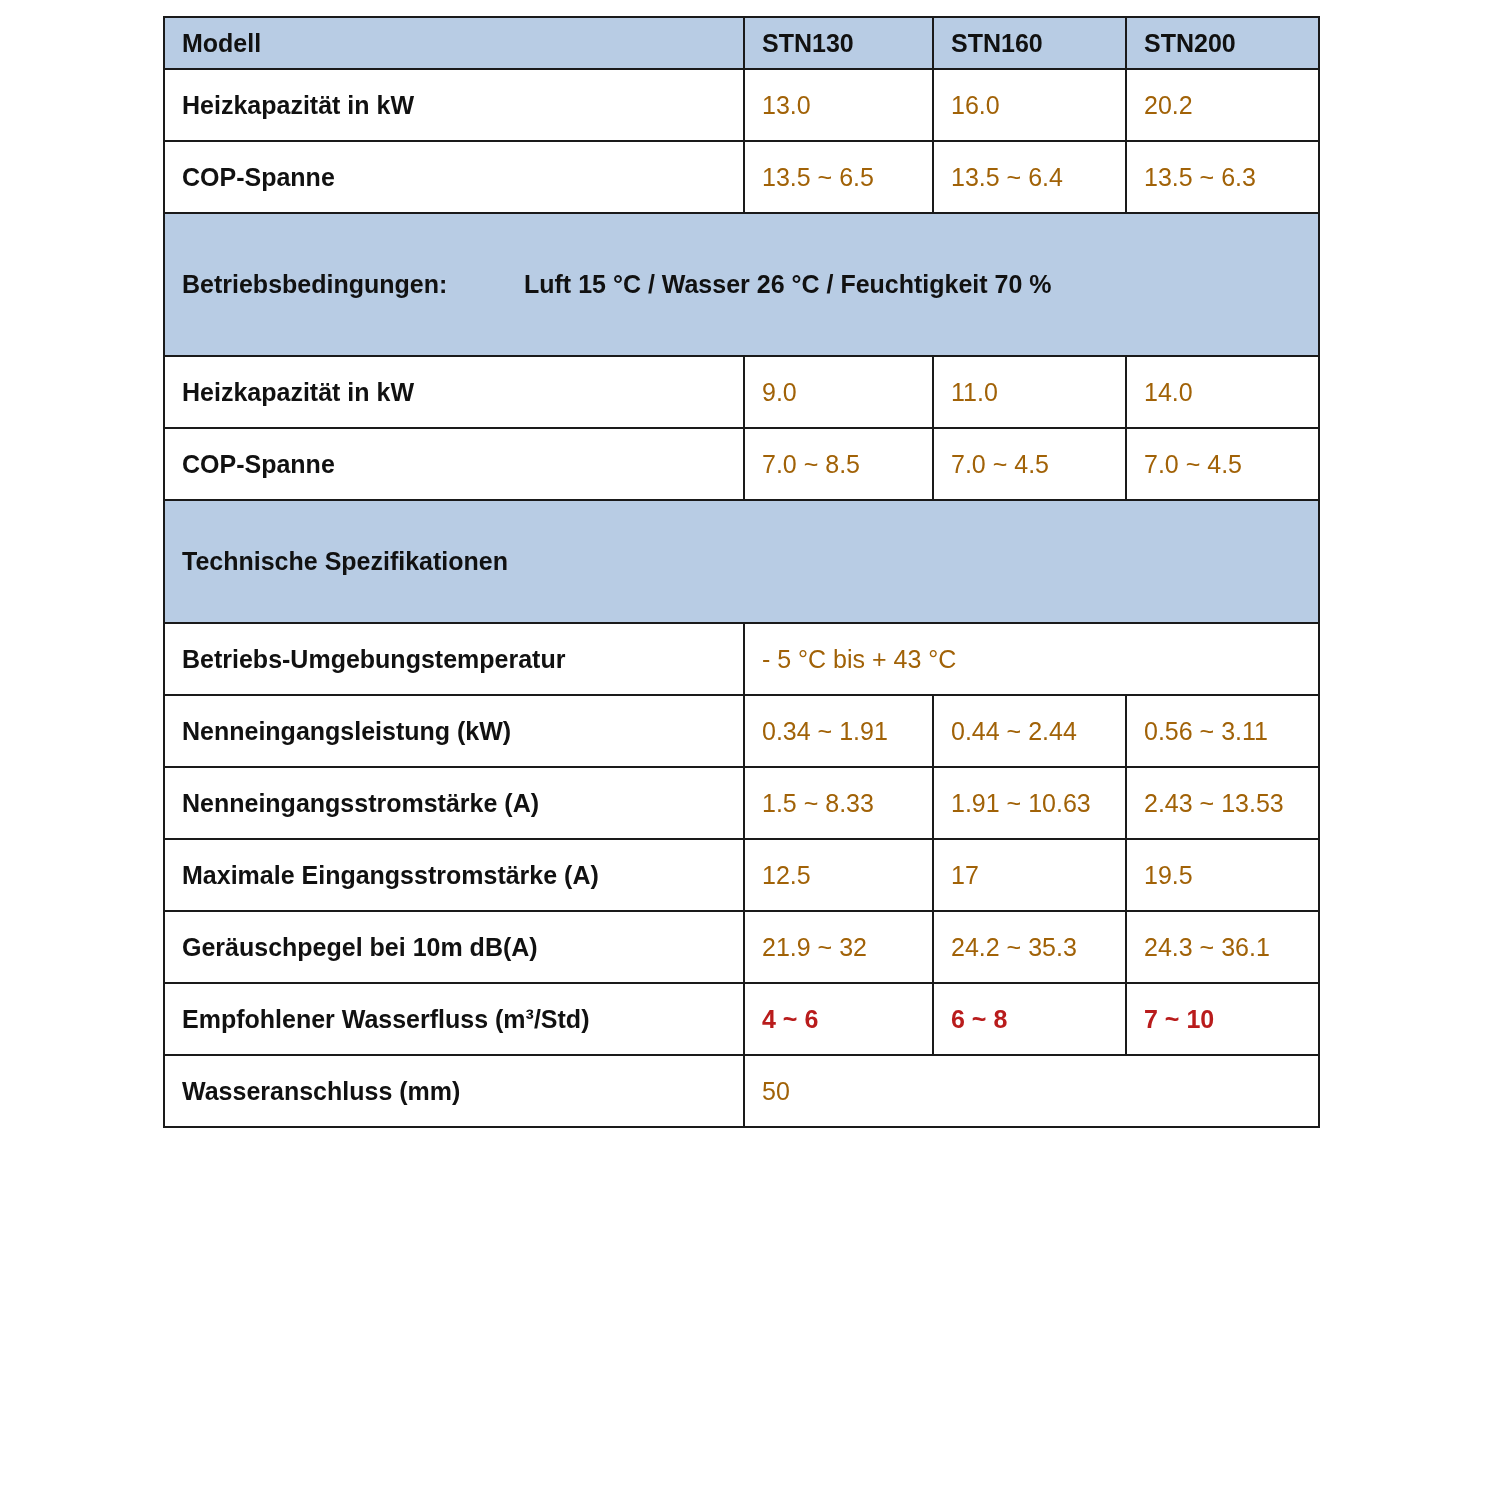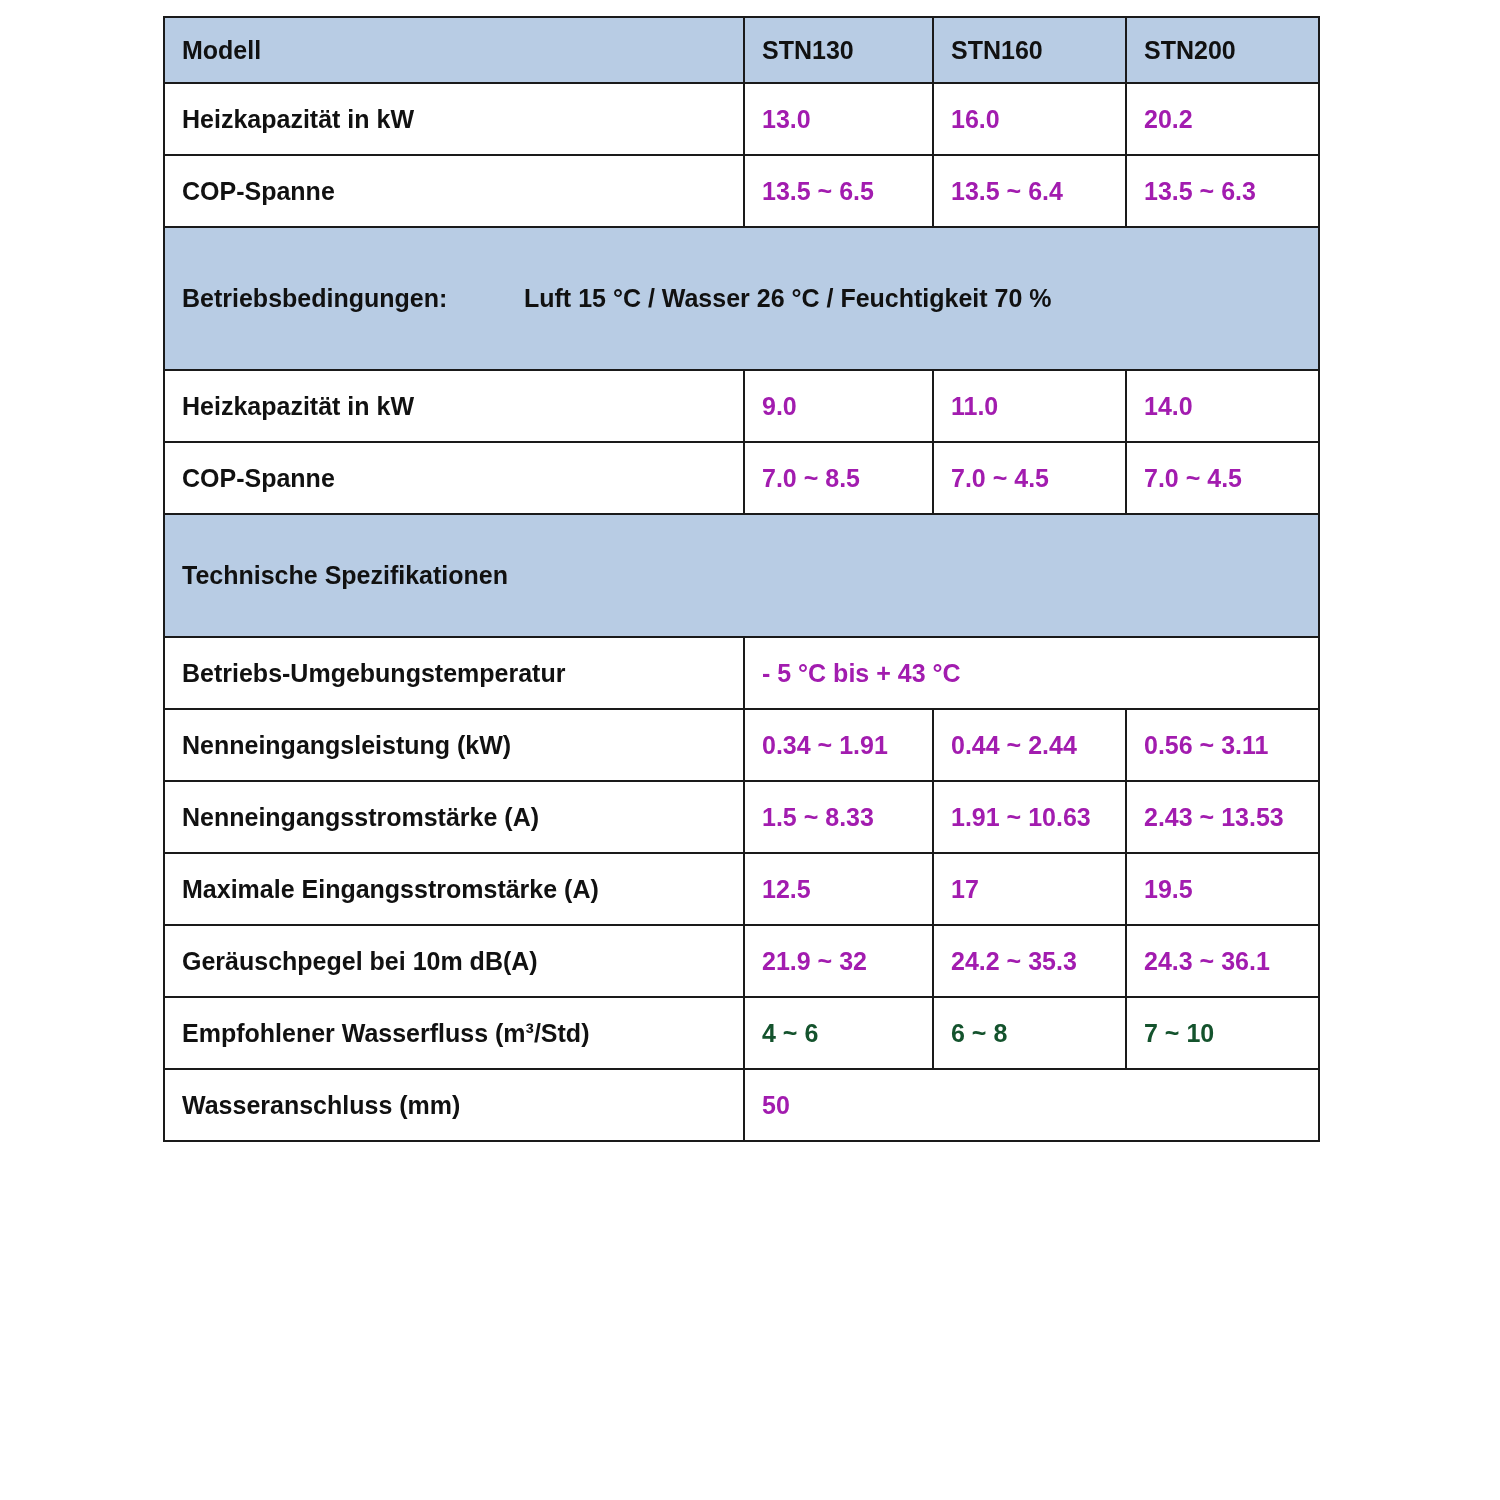--- a/index.html
+++ b/index.html
@@ -7,29 +7,29 @@
     table.spec {
       position: absolute; left: 163px; top: 16px;
       width: 1155px; border-collapse: collapse; table-layout: fixed;
       font-size: 25px;
     }
     table.spec td {
       border: 2px solid #1a1a1a; padding: 0 0 0 17px; vertical-align: middle;
       box-sizing: border-box;
     }
     col.c0 { width: 580px; } col.c1 { width: 189px; } col.c2 { width: 193px; } col.c3 { width: 193px; }
-    tr.head td { background: #b8cce4; font-weight: bold; height: 66px; }
+    tr.head td { background: #b8cce4; font-weight: bold; height: 52px; }
     tr.section td { background: #b8cce4; font-weight: bold; }
     tr.sec1 td { height: 137px; }
     tr.sec2 td { height: 143px; }
     tr.sec3 td { height: 123px; }
     tr.row td { height: 72px; }
     td.label { font-weight: bold; }
-    td.val { font-weight: bold; color: #a21caf; }
-    td.val.bold { font-weight: bold; color: #14532d; margin-left: 13px; }
+    td.val { font-weight: normal; color: #a16207; }
+    td.val.bold { font-weight: bold; color: #b91c1c; margin-left: 13px; }
     .cond-key { display: inline-block; width: 342px; }
   </style>
 </head>
 <body>
 
 <table class="spec">
   <colgroup>
       <col class="c0">
       <col class="c1">
       <col class="c2">

